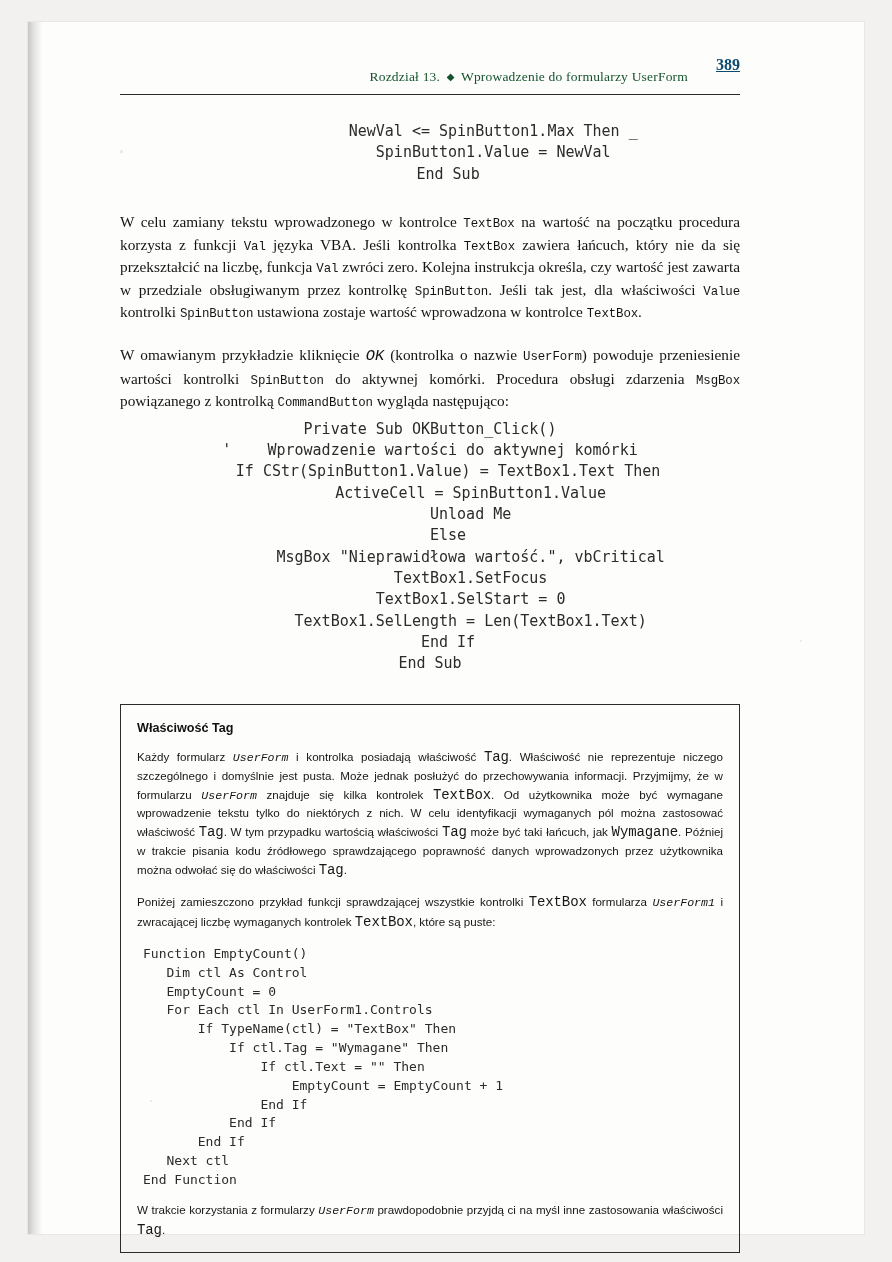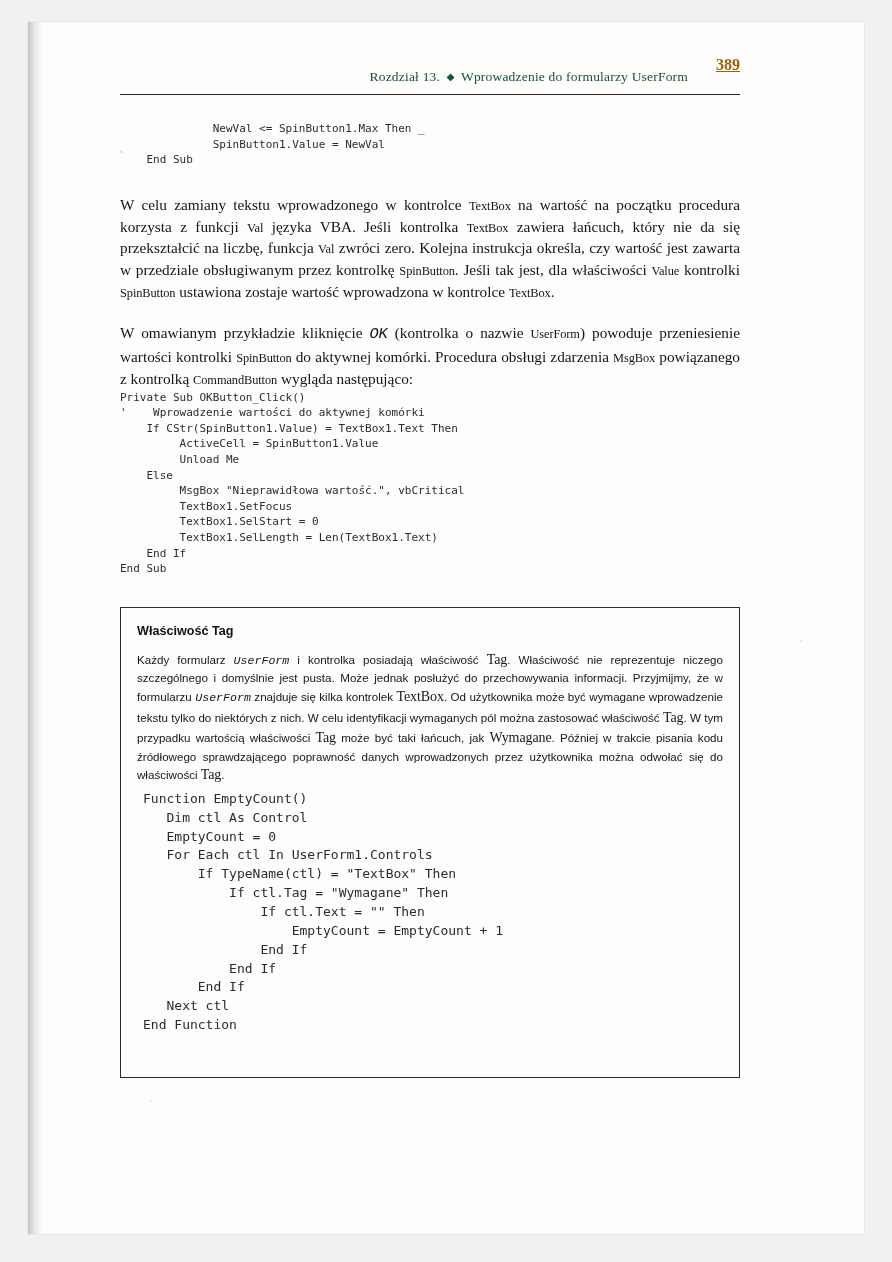--- a/index.html
+++ b/index.html
@@ -65,60 +65,61 @@
     font-size: 10px;
     vertical-align: 1px;
     padding: 0 3px;
   }
   .runhead .rh-page {
     position: absolute;
     right: 0;
     top: -2px;
     font-size: 16px;
     font-weight: bold;
-    color: #a16207;
+    color: #0c4a6e;
     text-decoration: underline;
   }
   .rule {
     border-top: 1.6px solid #2a2a2a;
     margin-top: 2px;
     margin-bottom: 26px;
     width: 100%;
   }
   
   pre.code {
     font-family: "DejaVu Sans Mono", monospace;
-    font-size: 11px;
+    font-size: 15px;
     line-height: 1.42;
     color: #2b2b2b;
-    margin: 0;
+    margin: 6px;
     white-space: pre;
+    text-align: center;
   }
   .code-top { margin-left: 52px; }
   .code-mid { margin-left: 36px; margin-top: 4px; }
   
   p.body {
     font-size: 15.3px;
     line-height: 1.42;
     text-align: justify;
     margin: 20px 0 0 0;
     color: #141414;
   }
   p.body.first { margin-top: 26px; }
   code.mono {
-    font-family: Liberation Serif, serif;
+    font-family: Liberation Mono, monospace;
     font-size: 12.4px;
     letter-spacing: -0.1px;
   }
   em.it { font-style: italic; font-family: Liberation Mono, monospace; }
   
   .box {
     margin-top: 30px;
     border: 1.4px solid #2b2b2b;
-    padding: 14px 16px 30px 16px;
+    padding: 14px 16px 12px 16px;
     font-family: "Liberation Sans", sans-serif;
   }
   .box h3 {
     font-size: 12.6px;
     font-weight: bold;
     margin: 2px 0 12px 0;
     color: #111;
   }
   .box p {
     font-size: 11.6px;
@@ -188,31 +189,33 @@
          TextBox1.SelStart = 0
          TextBox1.SelLength = Len(TextBox1.Text)
     End If
 End Sub</pre>
 
     <div class="box">
       <h3>Właściwość Tag</h3>
 
       <p>Każdy formularz <em class="it">UserForm</em> i kontrolka posiadają właściwość <code class="mono">Tag</code>. Właściwość nie reprezentuje niczego szczególnego i domyślnie jest pusta. Może jednak posłużyć do przechowywania informacji. Przyjmijmy, że w formularzu <em class="it">UserForm</em> znajduje się kilka kontrolek <code class="mono">TextBox</code>. Od użytkownika może być wymagane wprowadzenie tekstu tylko do niektórych z nich. W celu identyfikacji wymaganych pól można zastosować właściwość <code class="mono">Tag</code>. W tym przypadku wartością właściwości <code class="mono">Tag</code> może być taki łańcuch, jak <code class="mono">Wymagane</code>. Później w trakcie pisania kodu źródłowego sprawdzającego poprawność danych wprowadzonych przez użytkownika można odwołać się do właściwości <code class="mono">Tag</code>.</p>
 
+      <p>Poniżej zamieszczono przykład funkcji sprawdzającej wszystkie kontrolki <code class="mono">TextBox</code> formularza <em class="it">UserForm1</em> i zwracającej liczbę wymaganych kontrolek <code class="mono">TextBox</code>, które są puste:</p>
 
       <pre class="code-box">Function EmptyCount()
    Dim ctl As Control
    EmptyCount = 0
    For Each ctl In UserForm1.Controls
        If TypeName(ctl) = "TextBox" Then
            If ctl.Tag = "Wymagane" Then
                If ctl.Text = "" Then
                    EmptyCount = EmptyCount + 1
                End If
            End If
        End If
    Next ctl
 End Function</pre>
 
+      <p>W trakcie korzystania z formularzy <em class="it">UserForm</em> prawdopodobnie przyjdą ci na myśl inne zastosowania właściwości <code class="mono">Tag</code>.</p>
     </div>
 
   </div>
 </div>
 
 </body></html>

